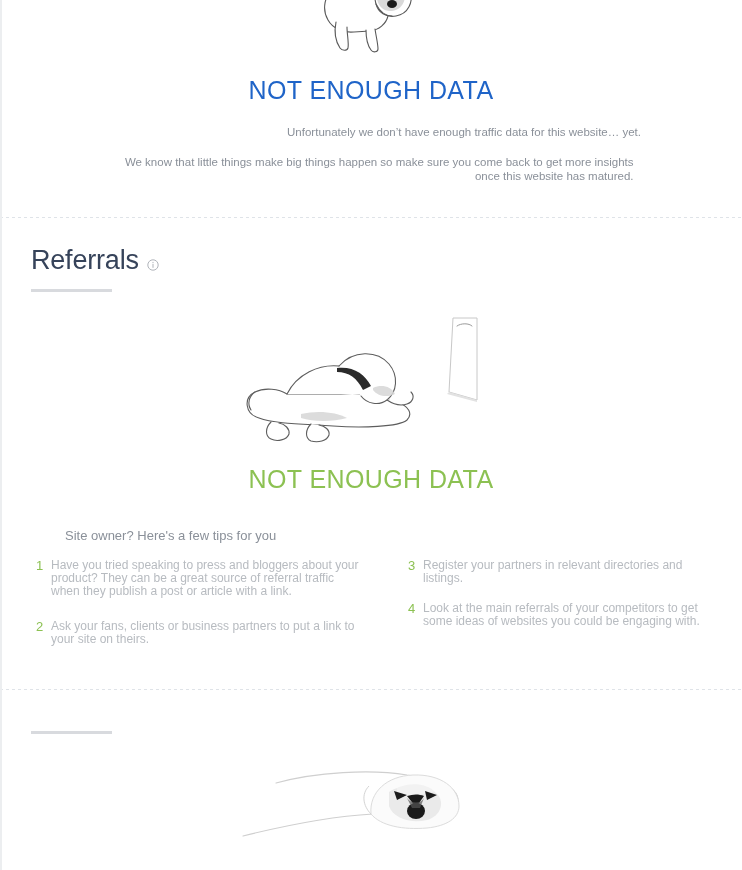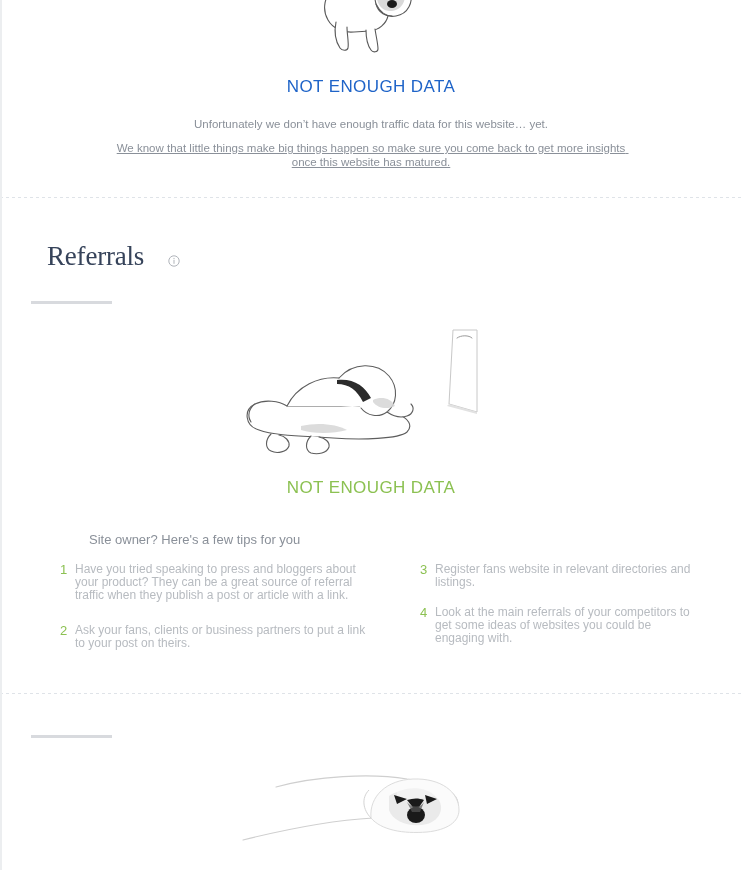--- a/index.html
+++ b/index.html
@@ -38,55 +38,54 @@
     background-image: linear-gradient(to right, #dfe3e8 0 3px, transparent 3px 6px);
     background-size: 6px 1px;
     background-repeat: repeat-x;
   }
 
   
   .empty-state {
     text-align: center;
   }
   .empty-headline {
-    font-size: 17px;
+    font-size: 25px;
     font-weight: 400;
     letter-spacing: 0.4px;
     margin: 0;
     line-height: 1;
   }
   .empty-headline.blue   { color: #1f64c8; }
   .empty-headline.green  { color: #8cc152; }
 
   .empty-body {
     color: #8a9099;
     font-size: 11.5px;
     line-height: 14px;
     margin: 22px auto 0;
     max-width: 540px;
   }
-  .empty-body div { white-space: pre-wrap; }
+  .empty-body div { white-space: pre-wrap; text-align: right; }
 
   
   .section-head {
     padding: 28px 0 0 31px;
   }
   .section-title-row {
     display: flex;
     align-items: center;
     gap: 8px;
   }
   .section-title {
     font-size: 27px;
     font-weight: 400;
     color: #36435a;
     line-height: 1.1;
-    margin: 16px;
+    margin: 0;
     letter-spacing: -0.2px;
-    font-family: Liberation Serif, serif;
   }
   .info-icon {
     width: 12px;
     height: 12px;
     display: inline-block;
     position: relative;
     top: 4px;
     flex: 0 0 auto;
   }
   .info-icon svg { display: block; }
@@ -100,21 +99,21 @@
   
   .illus-wrap {
     display: flex;
     justify-content: center;
     align-items: flex-end;
   }
   .illus-wrap svg { display: block; }
 
   
   .tips {
-    padding: 0 24px 0 60px;
+    padding: 0 24px 0 36px;
   }
   .tips-heading {
     color: #8a9099;
     font-size: 13px;
     font-weight: 400;
     margin: 0 0 16px 29px;
   }
   .tips-cols {
     display: flex;
     gap: 0;
@@ -185,21 +184,21 @@
         </g>
       </svg>
     </div>
 
     <div style="height:22px;"></div>
 
     <h2 class="empty-headline blue">NOT ENOUGH DATA</h2>
 
     <div class="empty-body">
       <div>Unfortunately we don’t have enough traffic data for this website… yet.</div>
-      <div style="max-width:525px;margin:10px auto;text-decoration:underline;">We know that little things make big things happen so make sure you come back to get more insights once this website has matured.</div>
+      <div style="max-width:525px;margin:16px auto;">We know that little things make big things happen so make sure you come back to get more insights once this website has matured.</div>
     </div>
 
     <div style="height:18px;"></div>
   </div>
 
   <div class="divider"></div>
 
   <div>
 
     <div class="section-head">
@@ -270,28 +269,28 @@
       <h3 class="tips-heading">Site owner? Here's a few tips for you</h3>
 
       <div class="tips-cols">
         <div class="tips-col left">
           <div class="tip">
             <span class="tip-num">1</span>
             <span class="tip-text">Have you tried speaking to press and bloggers about your product? They can be a great source of referral traffic when they publish a post or article with a link.</span>
           </div>
           <div class="tip" style="margin-top:22px;">
             <span class="tip-num">2</span>
-            <span class="tip-text">Ask your fans, clients or business partners to put a link to your post on theirs.</span>
+            <span class="tip-text">Ask your fans, clients or business partners to put a link to your site on theirs.</span>
           </div>
         </div>
 
         <div class="tips-col right">
           <div class="tip">
             <span class="tip-num">3</span>
-            <span class="tip-text">Register fans website in relevant directories and listings.</span>
+            <span class="tip-text">Register your partners in relevant directories and listings.</span>
           </div>
           <div class="tip" style="margin-top:9px;">
             <span class="tip-num">4</span>
             <span class="tip-text">Look at the main referrals of your competitors to get some ideas of websites you could be engaging with.</span>
           </div>
         </div>
       </div>
     </div>
 
     <div style="height:26px;"></div>

